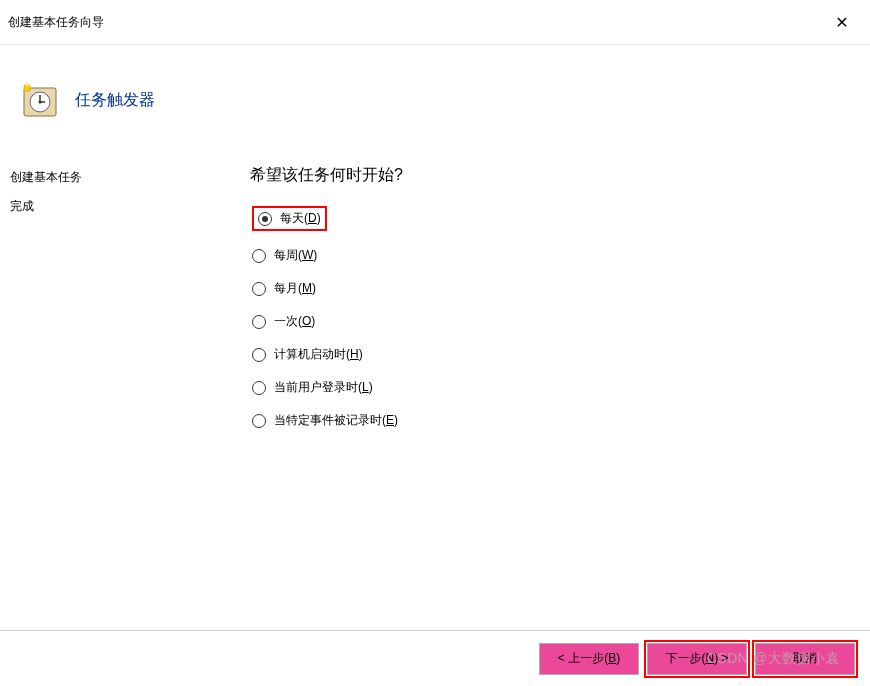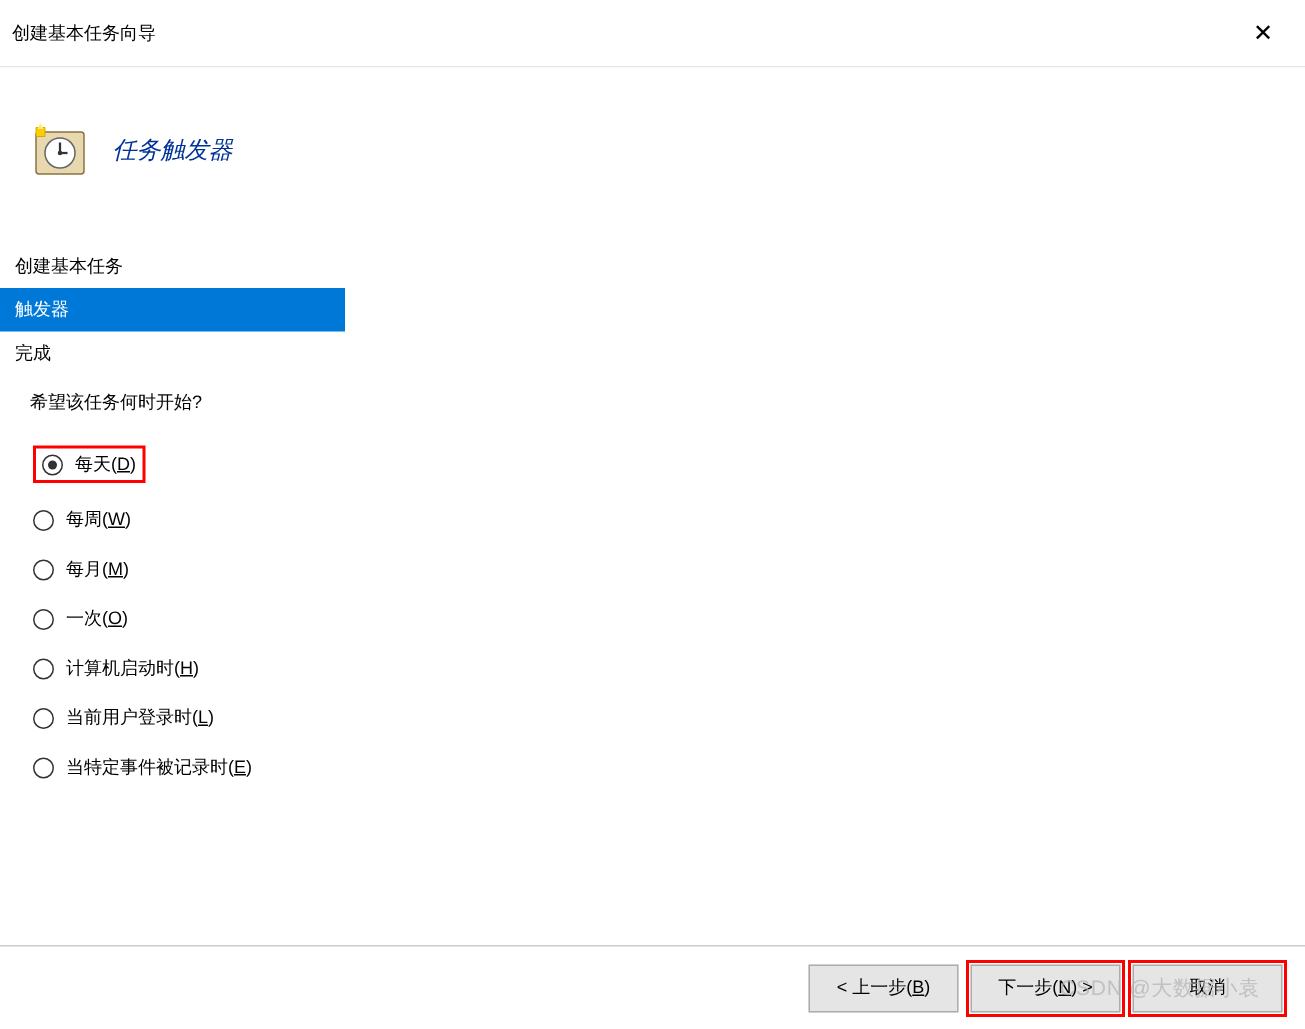--- a/index.html
+++ b/index.html
@@ -49,47 +49,45 @@
       margin-right: 15px;
       position: relative;
     }
     .header-icon svg {
       width: 100%;
       height: 100%;
     }
     .header-title {
       font-size: 16px;
       color: #003399;
-      font-style: italic;
     }
     .content-area {
       display: flex;
       height: 490px;
-      flex-direction: column;
     }
     .sidebar {
       width: 230px;
       padding-top: 8px;
     }
     .sidebar-item {
       padding: 6px 10px;
       font-size: 12px;
       color: #000;
       cursor: pointer;
     }
     .sidebar-item.selected {
       background: #0078d7;
       color: #fff;
     }
     .main-content {
       flex: 1;
       padding: 10px 20px;
     }
     .question-label {
-      font-size: 12px;
+      font-size: 16px;
       color: #000;
       margin-bottom: 20px;
     }
     .radio-group {
       margin-left: 2px;
     }
     .radio-item {
       display: flex;
       align-items: center;
       margin-bottom: 16px;
@@ -138,21 +136,21 @@
       align-items: center;
       justify-content: flex-end;
       padding: 0 15px;
       gap: 8px;
       background: #fff;
     }
     .footer-btn {
       min-width: 100px;
       height: 32px;
       border: 1px solid #adadad;
-      background: #e5e5e5;
+      background: #ec4899;
       font-size: 12px;
       cursor: pointer;
       padding: 0 10px;
       font-family: inherit;
     }
     .footer-btn.highlighted {
       outline: 2px solid #ff0000;
       outline-offset: 1px;
     }
     .btn-mnemonic {
@@ -189,21 +187,20 @@
       <path d="M 4 5 L 10 5 L 10 11 L 4 11 Z" fill="#ffcc00" stroke="#cc9900" stroke-width="0.5"></path>
       <path d="M 7 2 L 9 6 L 5 6 Z" fill="#ffee66"></path>
     </svg>
   </div>
   <div class="header-title">任务触发器</div>
 </div>
 
 <div class="content-area">
   <div class="sidebar" id="sidebar">
       <div class="sidebar-item">创建基本任务</div>
-      <div class="sidebar-item selected">触发器</div>
       <div class="sidebar-item">完成</div>
     </div>
   <div class="main-content">
     <div class="question-label">希望该任务何时开始?</div>
     <div class="radio-group" id="radio-group">
         <div class="radio-item">
           <span class="highlight-red">
             <span class="radio-circle checked"></span>
             <span class="radio-label">每天(<span class="mnemonic">D</span>)</span>
           </span>

